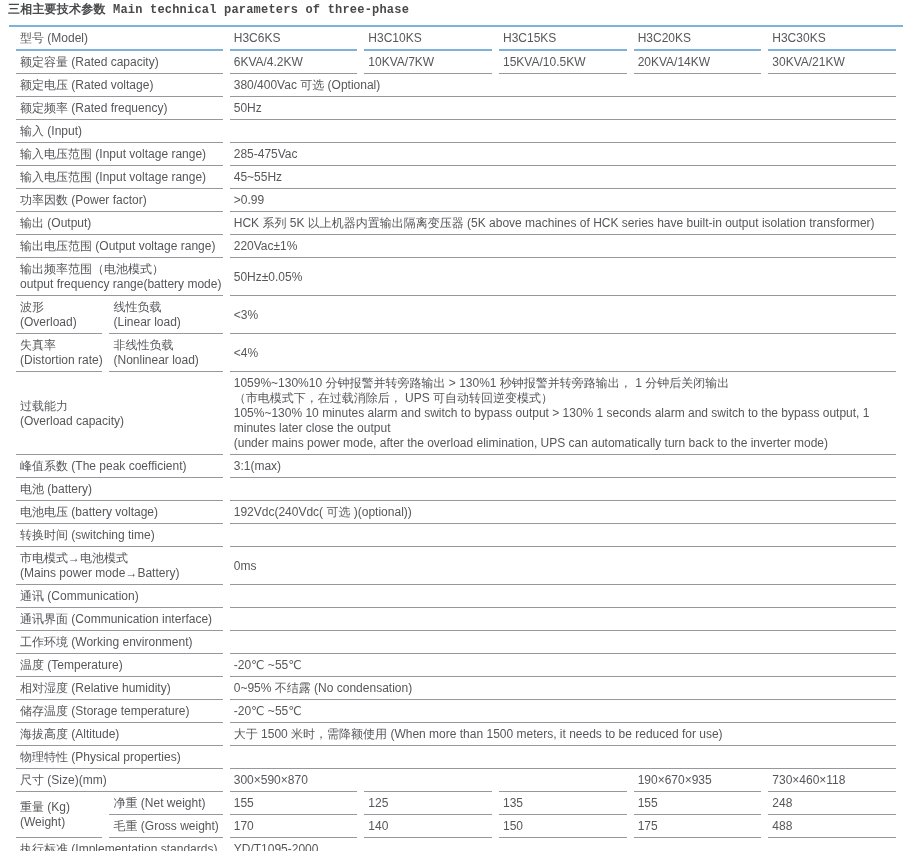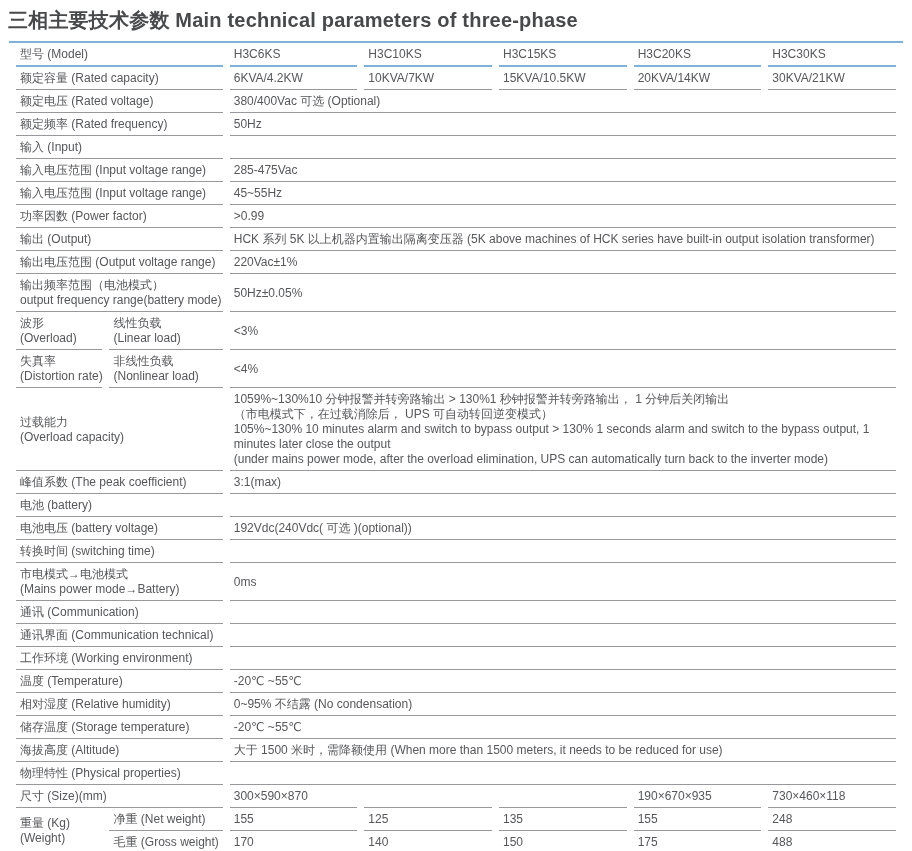--- a/index.html
+++ b/index.html
@@ -8,24 +8,25 @@
     --text:#56575a;
     --title:#48494b;
   }
   html,body{margin:0;padding:0;background:#ffffff;}
   body{
     width:912px;height:851px;overflow:hidden;
     font-family:"Liberation Sans","DejaVu Sans",sans-serif;
     color:var(--text);
   }
   .page-title{
-    font-size:20px;
+    font-size:12px;
     color:var(--title);
-    margin:7px 0 7px 8px;
+    margin:1px 0 7px 8px;
     letter-spacing:0.2px;
+    font-family:Liberation Mono, monospace;
   }
   .table-wrap{
     width:894px;
     margin-left:9px;
     border-top:2px solid var(--blue);
     border-bottom:2px solid var(--blue);
   }
   table.spec{
     table-layout:fixed;
     width:894px;
@@ -157,21 +158,21 @@
         <tr>
           <td class="label" colspan="2">市电模式→电池模式
 (Mains power mode→Battery)</td>
           <td class="value" colspan="5">0ms</td>
         </tr>
         <tr>
           <td class="label" colspan="2">通讯 (Communication)</td>
           <td class="value" colspan="5"></td>
         </tr>
         <tr>
-          <td class="label" colspan="2">通讯界面 (Communication technical)</td>
+          <td class="label" colspan="2">通讯界面 (Communication interface)</td>
           <td class="value" colspan="5"></td>
         </tr>
         <tr>
           <td class="label" colspan="2">工作环境 (Working environment)</td>
           <td class="value" colspan="5"></td>
         </tr>
         <tr>
           <td class="label" colspan="2">温度 (Temperature)</td>
           <td class="value" colspan="5">-20℃ ~55℃</td>
         </tr>

